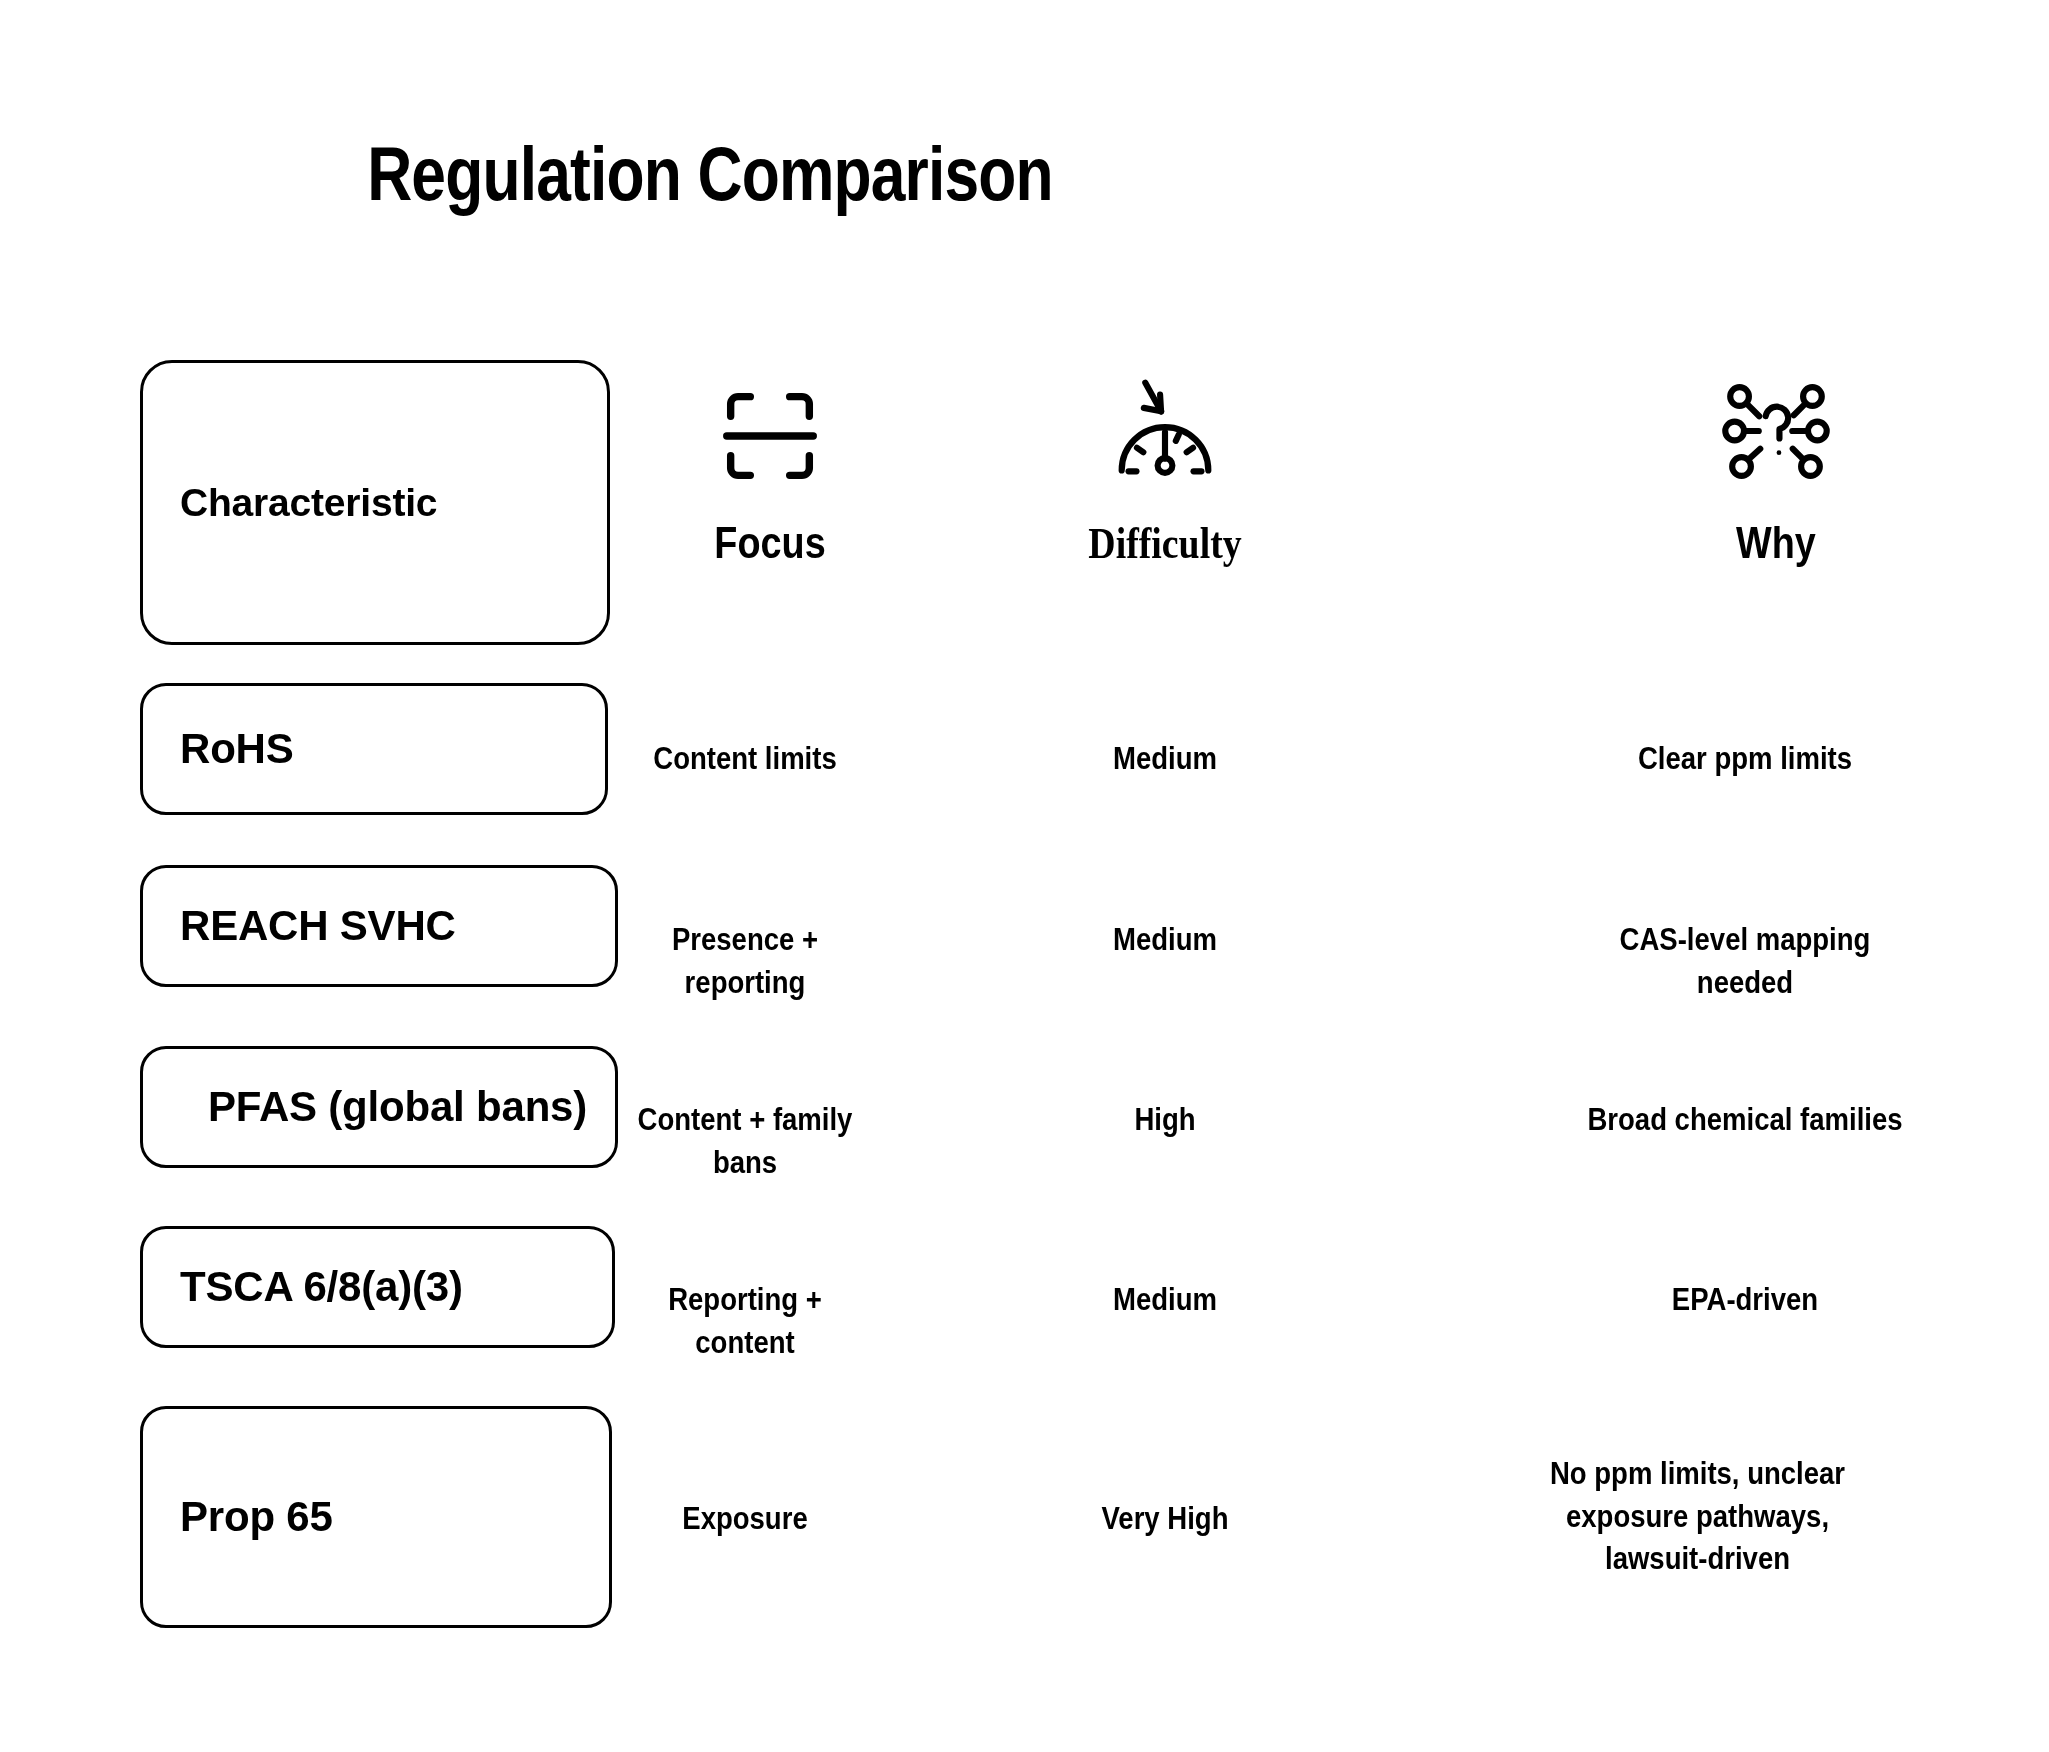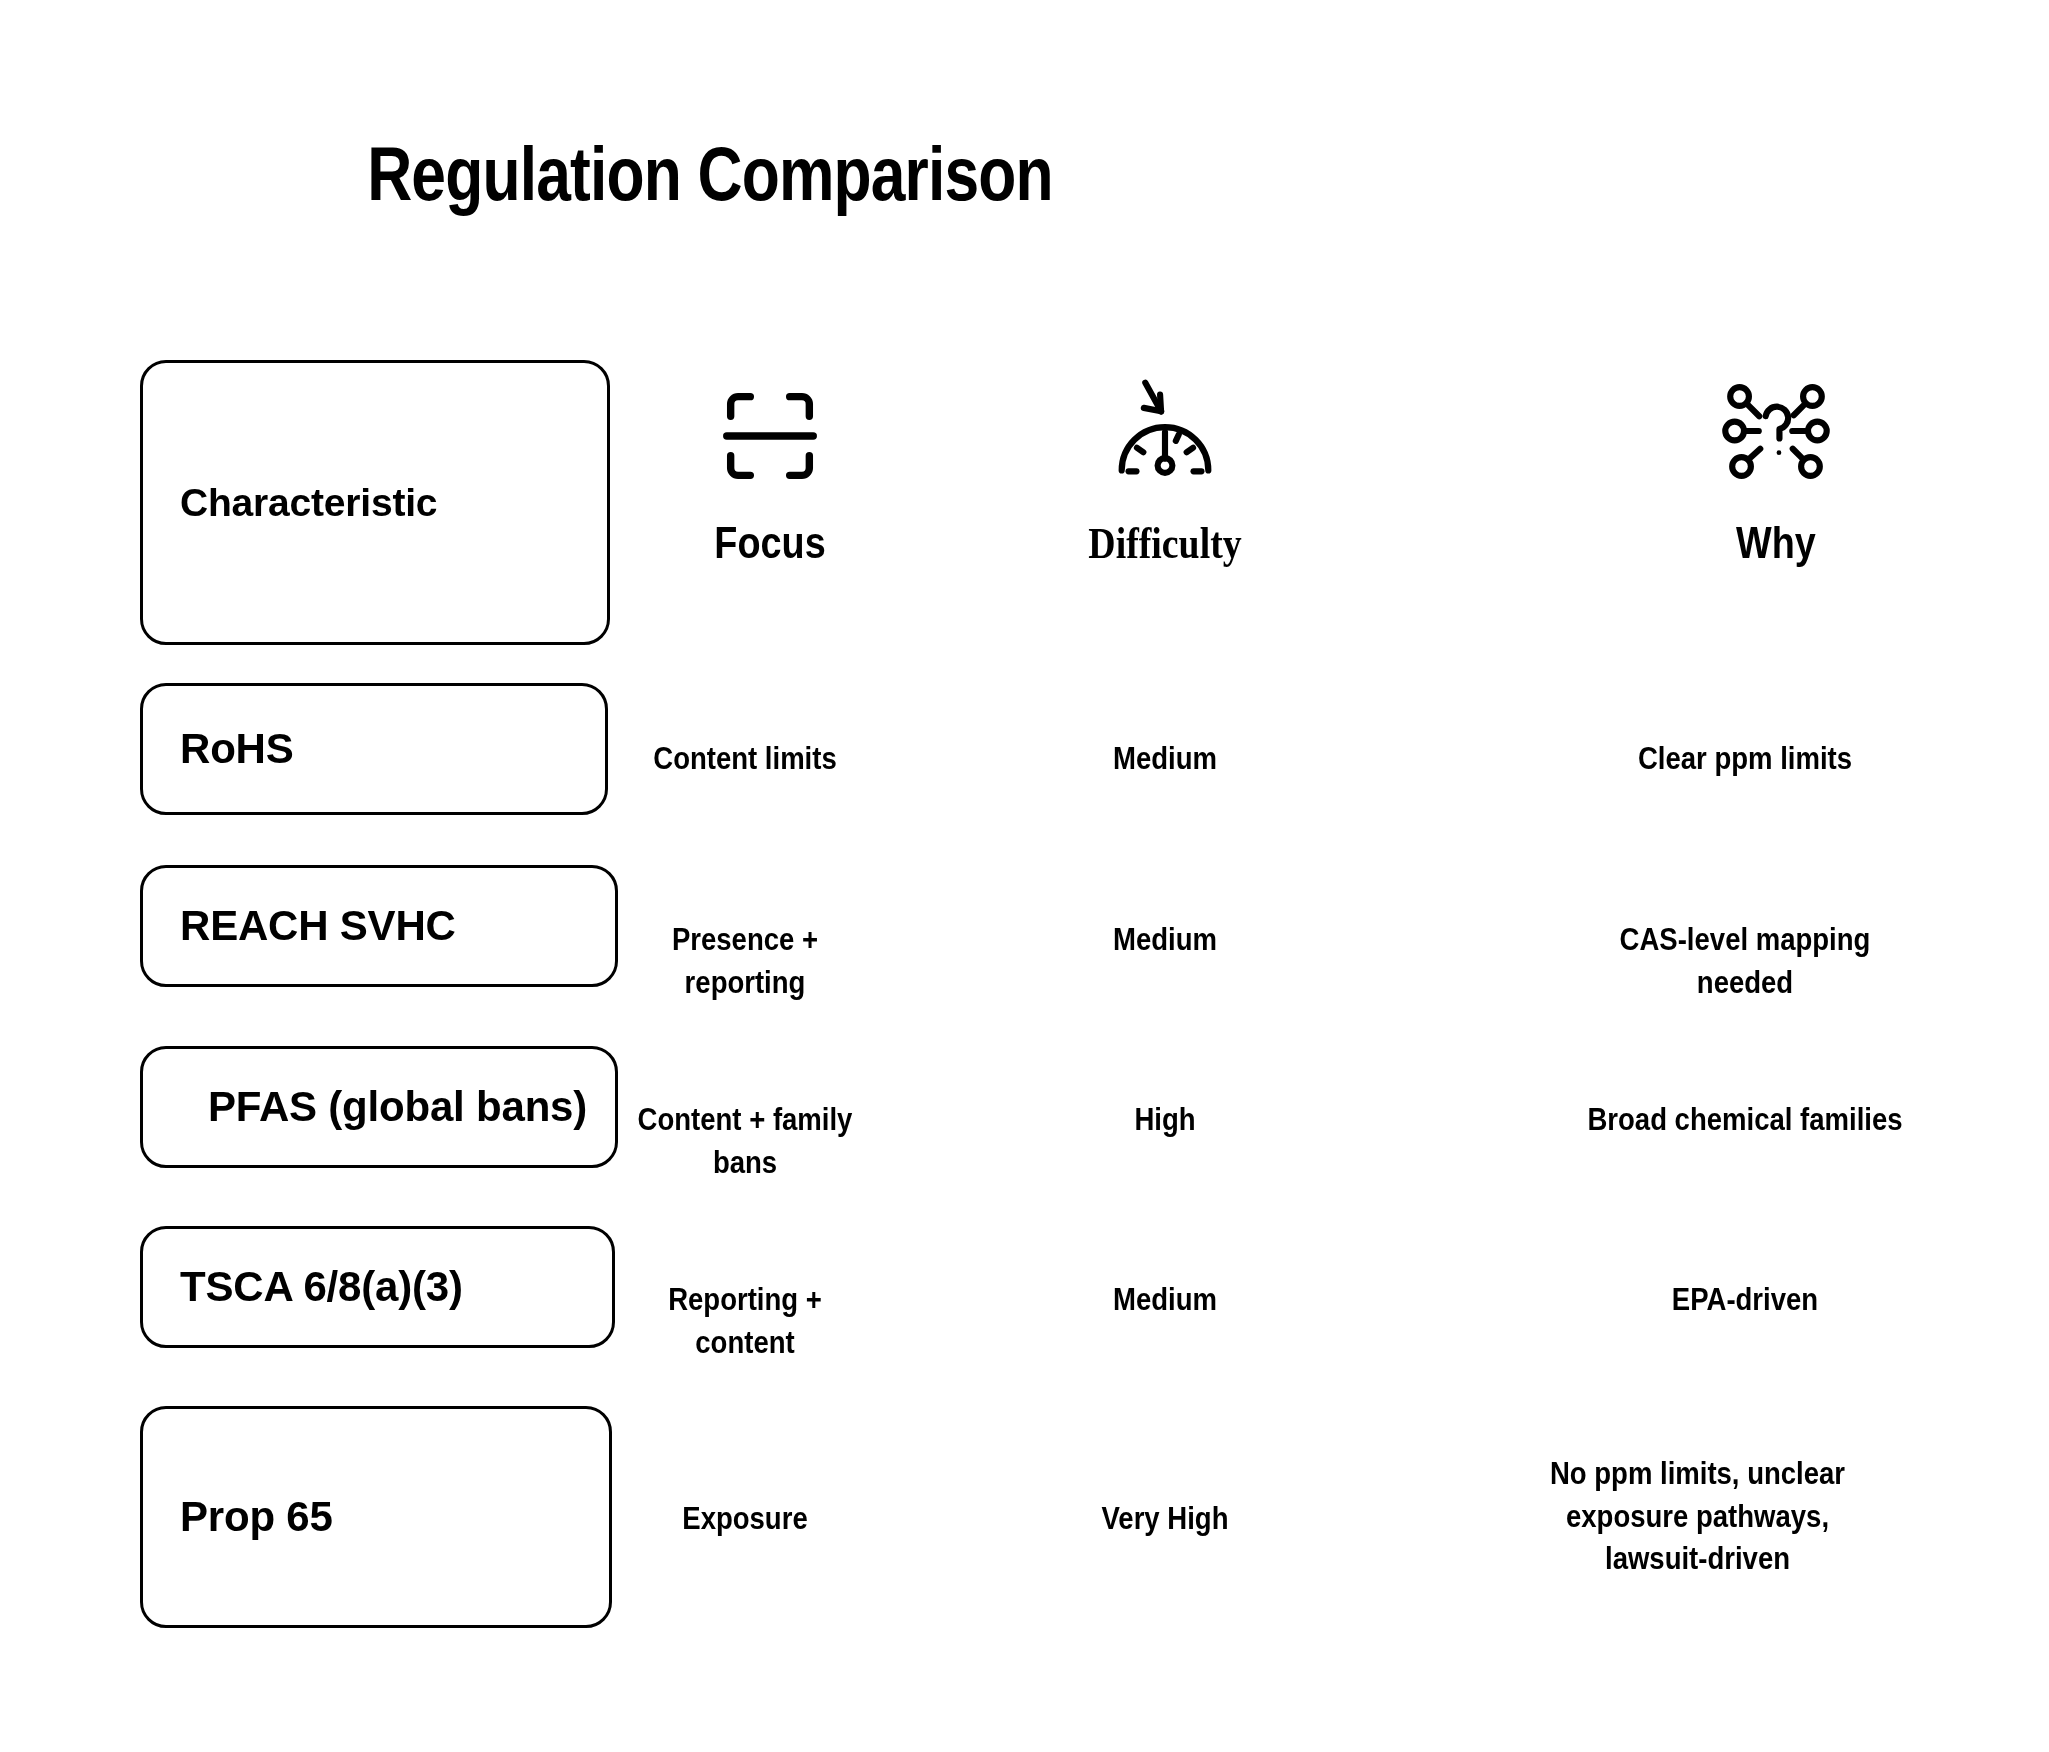--- a/index.html
+++ b/index.html
@@ -103,21 +103,21 @@
 </style>
 </head>
 <body>
 
 <div class="title">Regulation Comparison</div>
 
 <div class="grid">
 
   <div class="row">
 
-    <div class="label-box header-box" style="top:360px; width:470px; height:285px;">
+    <div class="label-box header-box" style="top:360px; width:470px; height:285px;border-radius:32px;">
       <span class="label-text">Characteristic</span>
     </div>
 
     <div class="col-head" style="left:610px; top:365px; width:270px;padding-left:25px;">
       <div class="icon-wrap">
         <svg width="118" height="118" viewBox="0 0 24 24" fill="none" stroke="#000000" stroke-width="1.5" stroke-linecap="round" stroke-linejoin="round">
           <path d="M4 8V5.5A1.5 1.5 0 0 1 5.5 4H8"></path>
           <path d="M16 4h2.5A1.5 1.5 0 0 1 20 5.5V8"></path>
           <path d="M20 16v2.5a1.5 1.5 0 0 1-1.5 1.5H16"></path>
           <path d="M8 20H5.5A1.5 1.5 0 0 1 4 18.5V16"></path>

